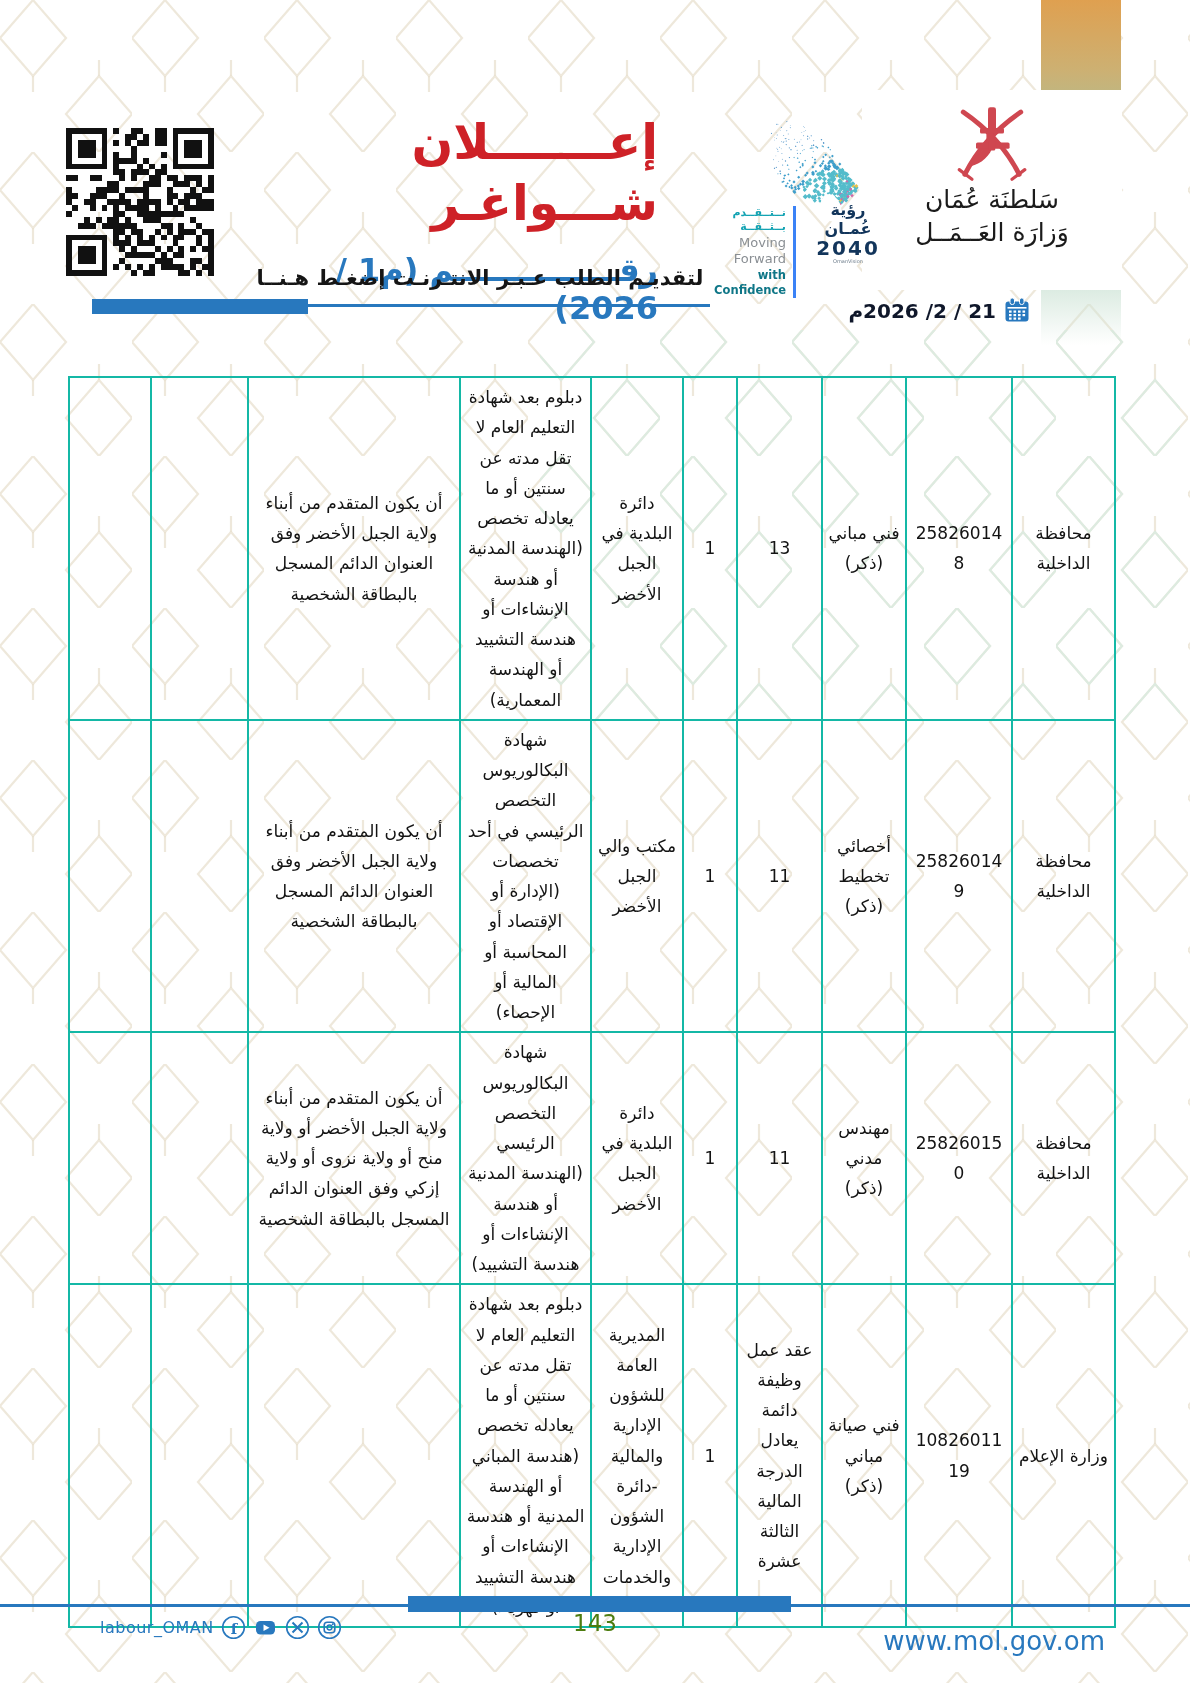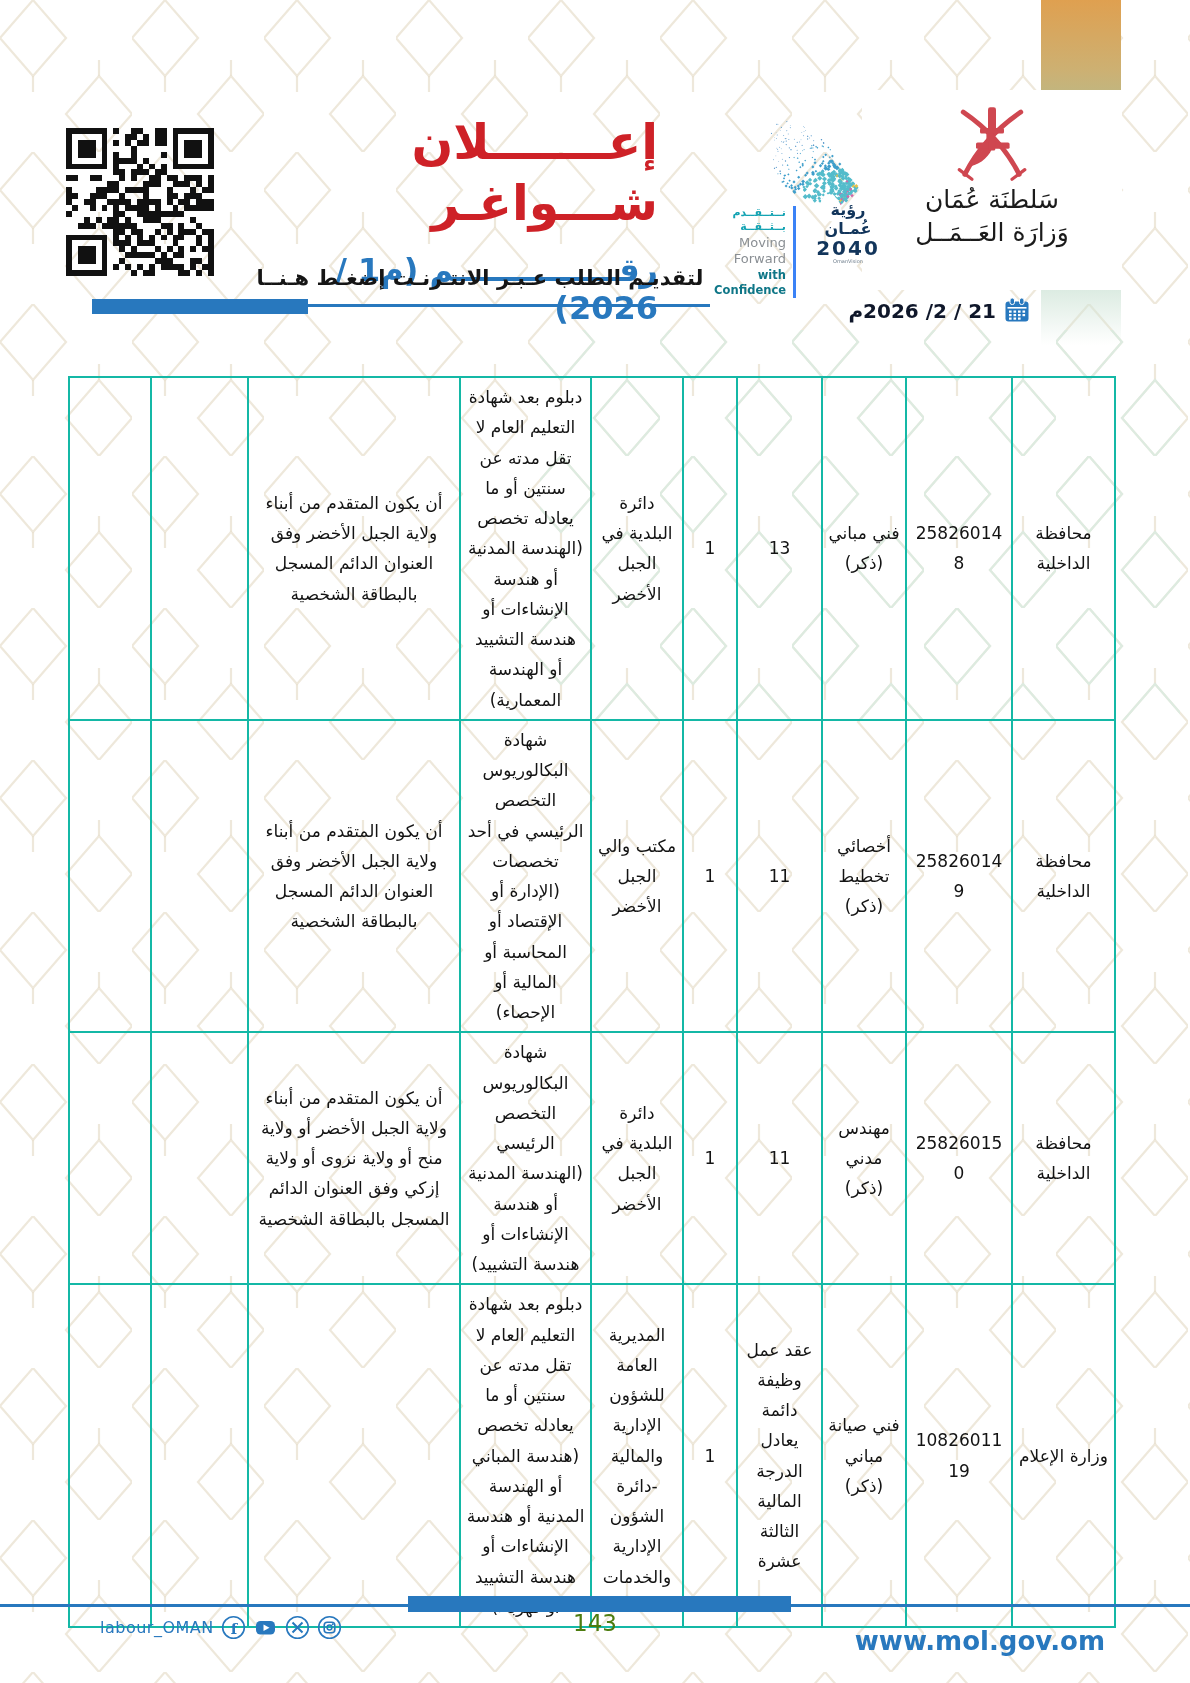--- a/index.html
+++ b/index.html
@@ -46,21 +46,21 @@
   .jobs-table tr:nth-child(2) td{height:195px;}
   .jobs-table tr:nth-child(3) td{height:195px;}
   .jobs-table tr:nth-child(4) td{height:282px;}
   
   .foot-thin{left:0;top:1604px;width:1190px;height:3px;background:#2878be;z-index:2;}
   .foot-thick{left:408px;top:1596px;width:383px;height:16px;background:#2878be;z-index:3;}
   .social-row{left:100px;top:1615px;display:flex;align-items:center;gap:7px;z-index:3;}
   .handle{color:#2878be;font-size:16px;letter-spacing:0.5px;}
   .social-icon{width:25px;height:25px;display:inline-block;cursor:pointer;}
   .page-num{left:0;top:1610px;width:1190px;text-align:center;color:#4d7c0f;font-size:23px;z-index:3;}
-  .website{right:85px;top:1626px;color:#2878be;font-size:26px;font-weight:700;z-index:3;cursor:pointer;}
+  .website{right:85px;top:1626px;color:#2878be;font-size:26px;font-weight:400;z-index:3;cursor:pointer;}
 </style>
 </head>
 <body>
 
 <svg id="bg-pattern" class="abs" width="1190" height="1683">
   <defs>
     <pattern id="dia" width="132" height="152" patternUnits="userSpaceOnUse">
       <g fill="none" stroke="#e8e0cf" stroke-width="2.2" stroke-opacity="0.75">
         <path d="M33 0 L66 38 L33 76 L0 38 Z"></path>
         <path d="M99 76 L132 114 L99 152 L66 114 Z"></path>

